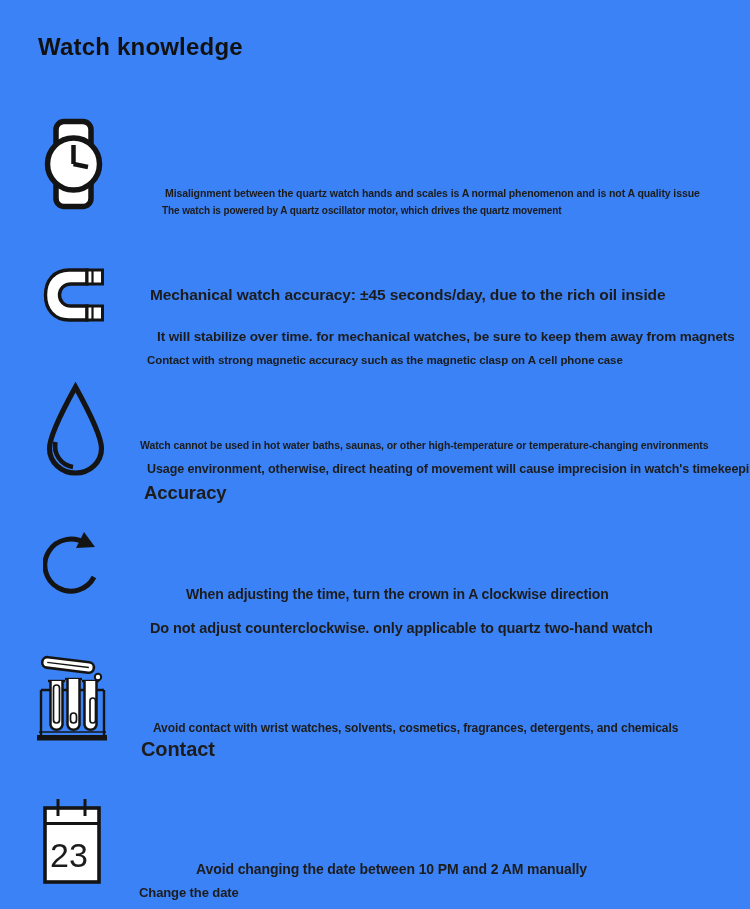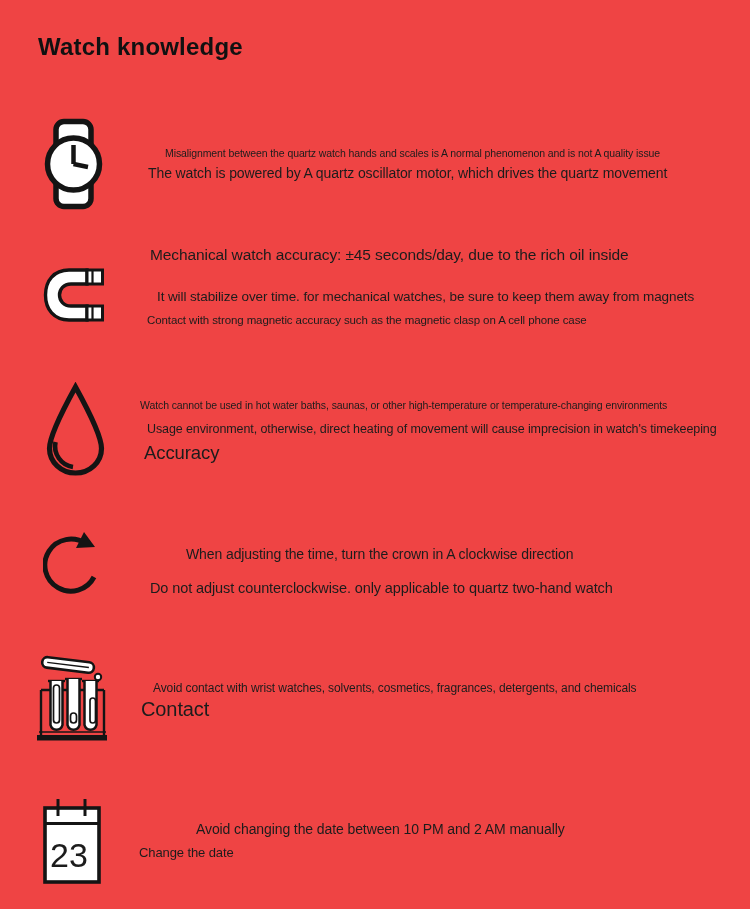--- a/index.html
+++ b/index.html
@@ -1,28 +1,29 @@
 <!DOCTYPE html>
 <html><head>
 <meta charset="utf-8">
 <style>
   html,body{margin:0;padding:0;background:#fff;}
   .page{
-    position:relative;width:750px;height:909px;background:#ef4444;
+    position:relative;width:750px;height:909px;background:#3b82f6;
     font-family:"Liberation Sans",sans-serif;color:#1c1c1c;overflow:hidden;
   }
   .title{
     position:absolute;left:38px;top:33px;font-size:24px;font-weight:700;
     color:#111;letter-spacing:0.2px;white-space:nowrap;
   }
   .icon{position:absolute;}
   .icon svg{display:block;width:100%;height:100%;}
   .line{
-    position:absolute;font-weight:400;white-space:nowrap;letter-spacing:-0.1px;
+    position:absolute;font-weight:700;white-space:nowrap;letter-spacing:-0.1px;
     color:#1c1c1c;
+    margin-top:40px;
   }
   .ink{stroke:#141414;fill:none;}
   .ink-fill{fill:#141414;stroke:none;}
   .paper{fill:#ffffff;}
 </style>
 </head>
 <body>
 
 <div class="page">
 
@@ -30,21 +31,21 @@
 
   <div class="icon" style="left:42px;top:118px;width:63px;height:92px">
     <svg viewBox="0 0 63 92">
       <rect class="ink paper" x="14" y="3.5" width="35" height="85" rx="8" stroke-width="5.5"></rect>
       <circle class="ink paper" cx="31.5" cy="46" r="26" stroke-width="5.5"></circle>
       <line class="ink" x1="31.5" y1="46" x2="31.5" y2="27" stroke-width="4.5"></line>
       <line class="ink" x1="31.5" y1="46" x2="46" y2="49" stroke-width="4.5"></line>
     </svg>
   </div>
   <div class="line" style="left:165px;top:147px;font-size:10.5px">Misalignment between the quartz watch hands and scales is A normal phenomenon and is not A quality issue</div>
-  <div class="line" style="left:148px;top:165px;font-size:14px">The watch is powered by A quartz oscillator motor, which drives the quartz movement</div>
+  <div class="line" style="left:162px;top:165px;font-size:10px">The watch is powered by A quartz oscillator motor, which drives the quartz movement</div>
 
   <div class="icon" style="left:43px;top:267px;width:62px;height:56px">
     <svg viewBox="0 0 62 56">
       <path class="ink paper" stroke-width="3.4" d="M44 3 L26 3 C11 3 2.5 13.5 2.5 28 C2.5 42.5 11 53 26 53 L44 53 L44 39 L28 39 C20.5 39 16.5 33.5 16.5 28 C16.5 22.5 20.5 17 28 17 L44 17 Z"></path>
       <rect class="ink paper" x="44" y="3" width="15.5" height="14" stroke-width="3"></rect>
       <rect class="ink paper" x="44" y="39" width="15.5" height="14" stroke-width="3"></rect>
       <line class="ink" x1="49.5" y1="3" x2="49.5" y2="17" stroke-width="2.2"></line>
       <line class="ink" x1="49.5" y1="39" x2="49.5" y2="53" stroke-width="2.2"></line>
     </svg>
   </div>

